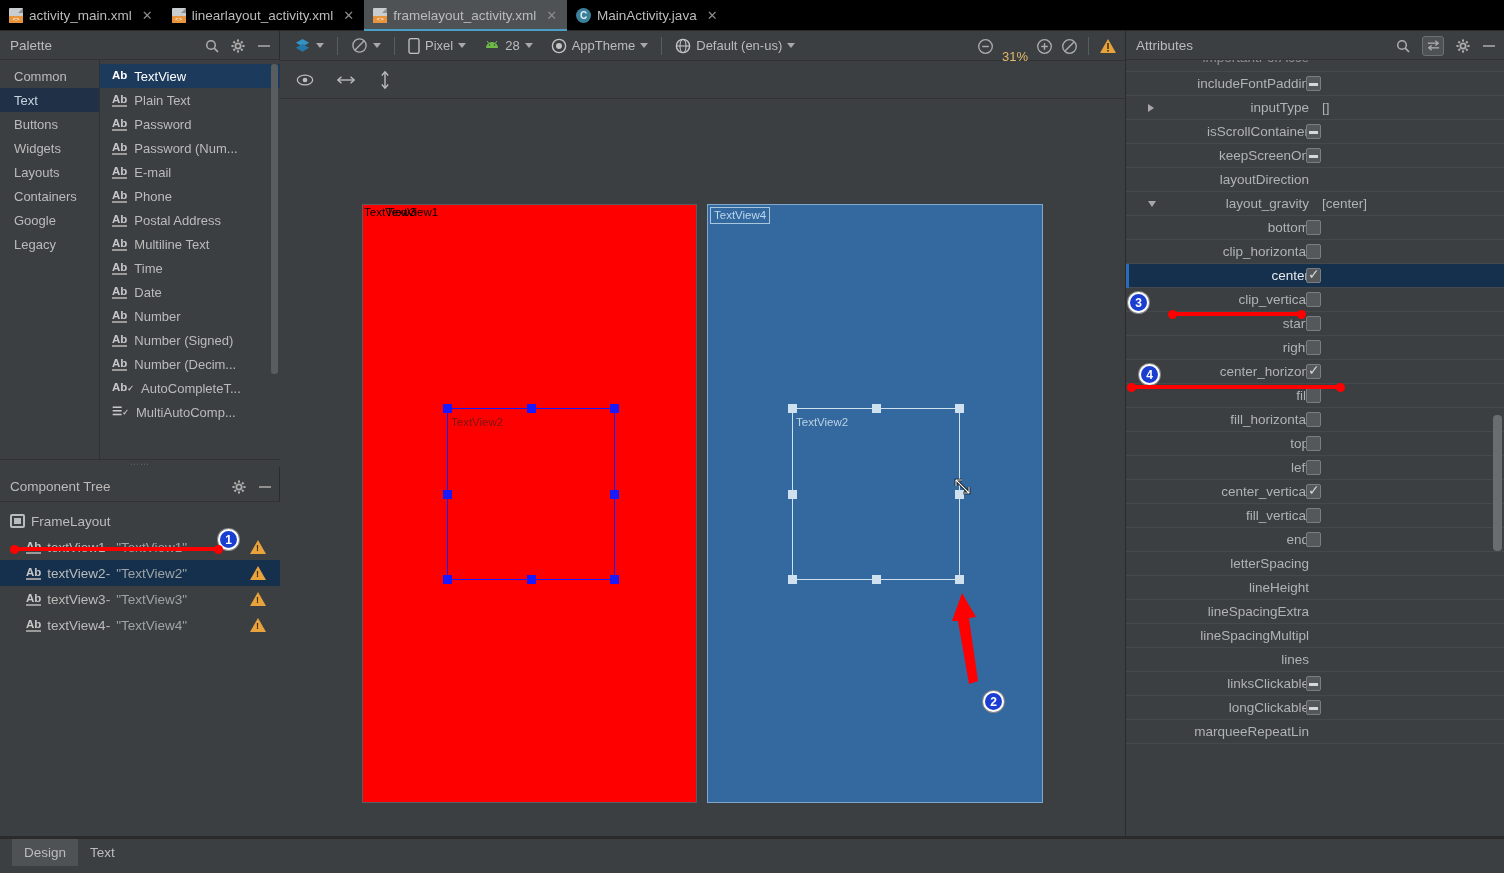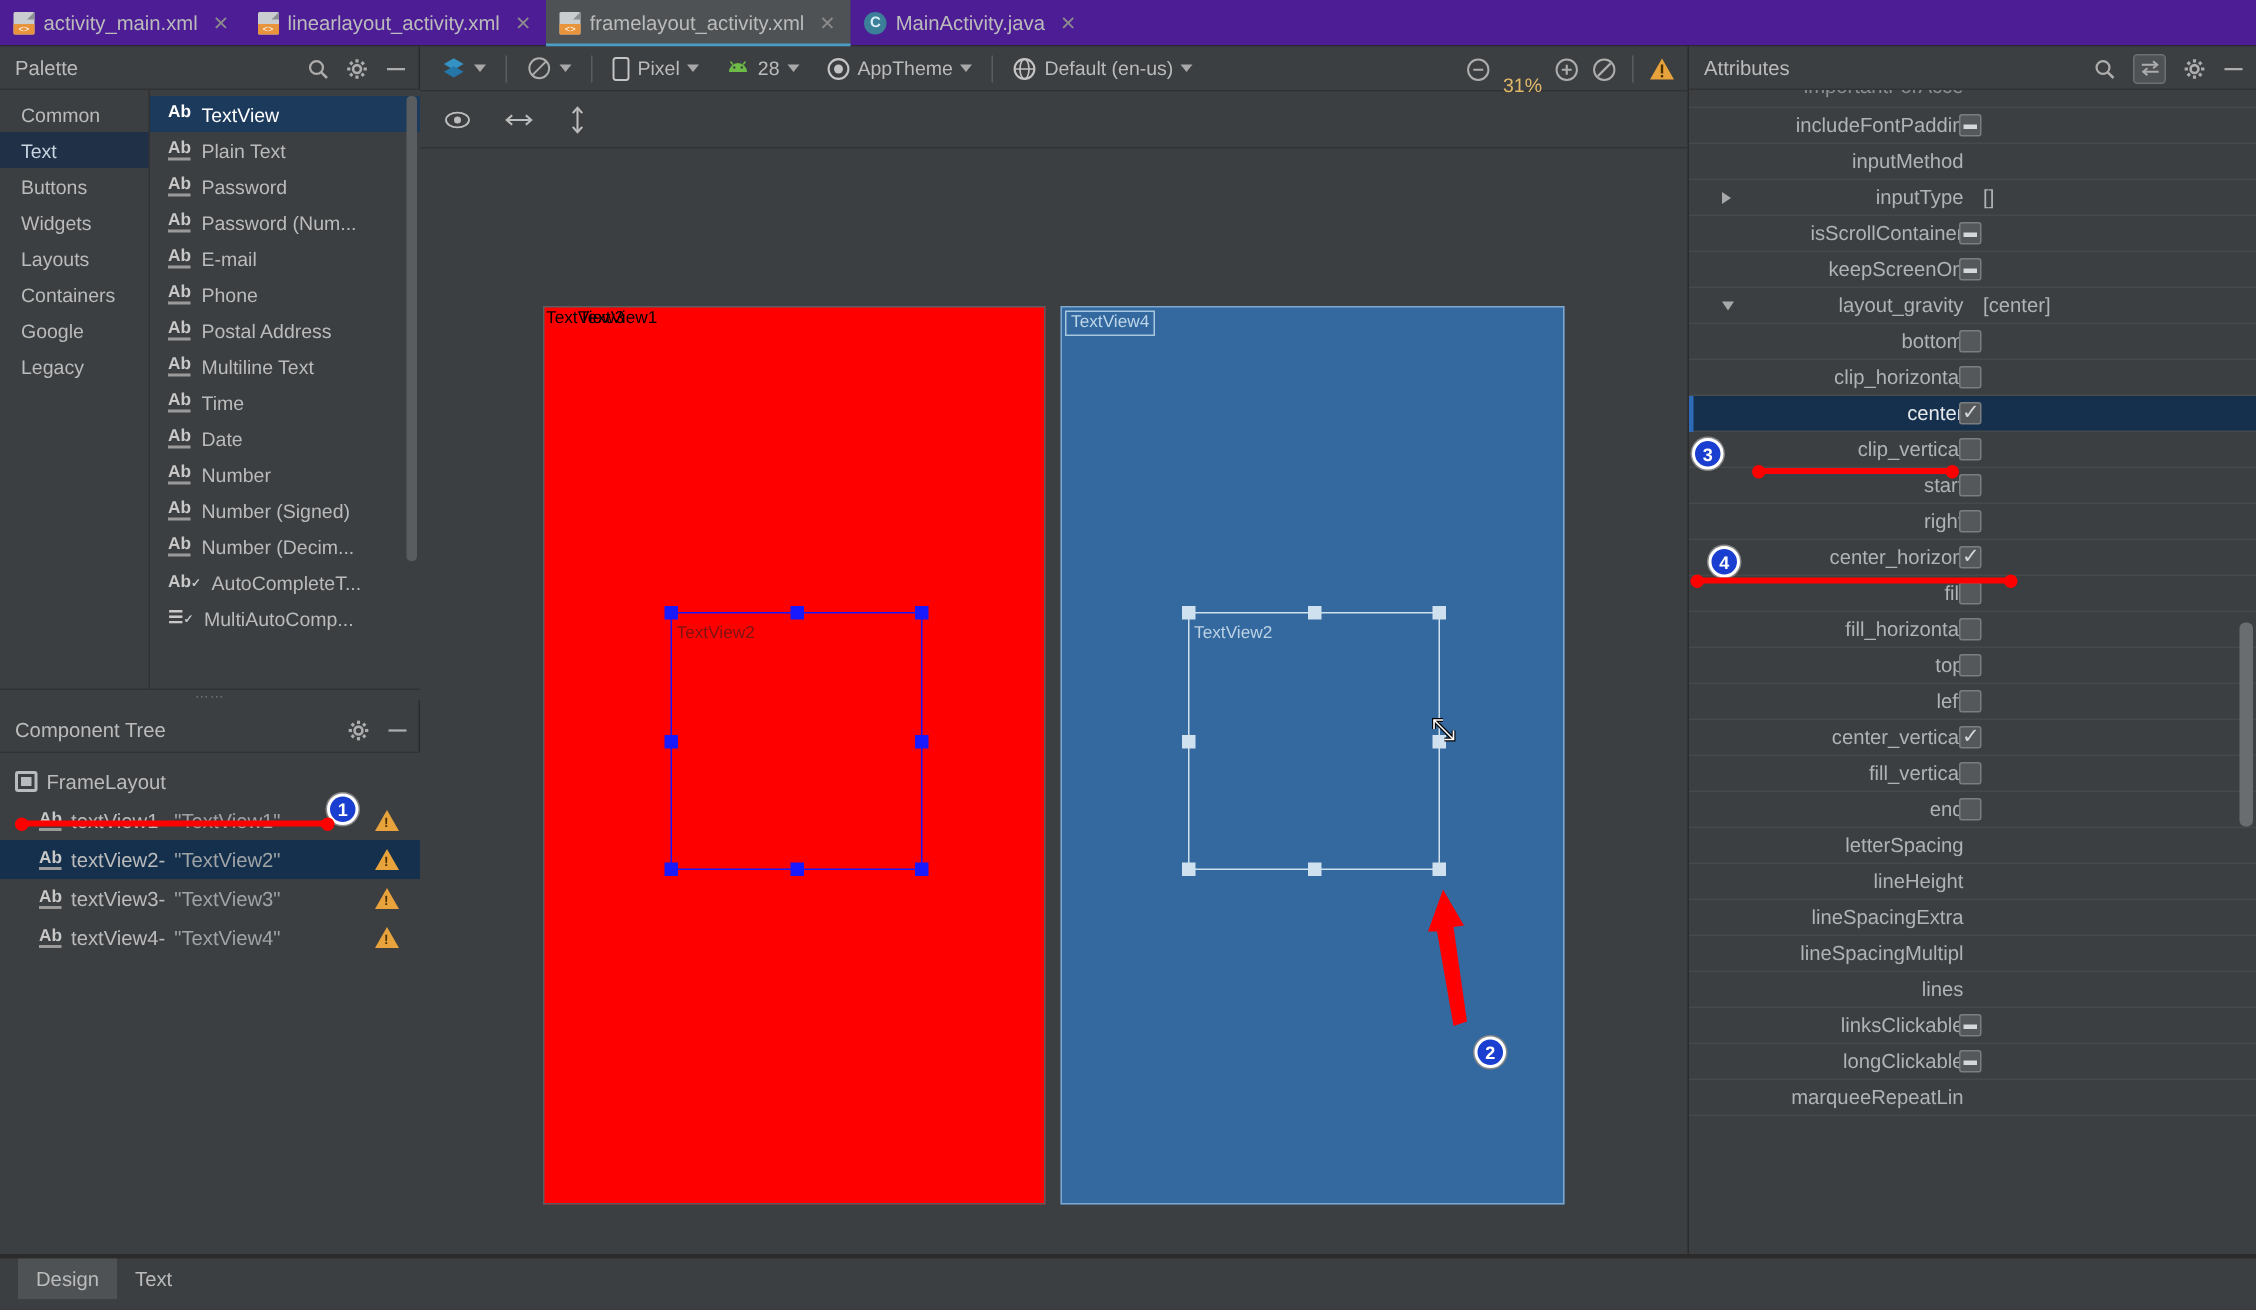--- a/index.html
+++ b/index.html
@@ -8,21 +8,21 @@
     background: #3c3f41;
     font-family: "Liberation Sans", sans-serif;
     overflow: hidden;
     -webkit-font-smoothing: antialiased;
   }
   #app { position: relative; width: 1504px; height: 873px; background: #3c3f41; }
 
   
   .tabbar {
     position: absolute; left: 0; top: 0; width: 1504px; height: 31px;
-    background: #4c1d95; display: flex; align-items: stretch;
+    background: #000000; display: flex; align-items: stretch;
     border-bottom: 1px solid #2b2b2b;
   }
   .tab {
     display: flex; align-items: center; gap: 6px;
     padding: 0 10px 0 9px; height: 31px;
     color: #bbbbbb; font-size: 13.5px; position: relative; cursor: default;
   }
   .tab.active { background: #4e5254; }
   .tab.active::after {
     content: ""; position: absolute; left: 0; right: 0; bottom: 0; height: 2px;
@@ -698,34 +698,34 @@
     <div class="attr-list">
 
       <div class="arow" style="height:12px; overflow:hidden; color:#8d9093;">
         <span class="alabel" style="top:-10px;">importantForAcce</span>
       </div>
       <div class="arow">
         <span class="alabel">includeFontPaddin</span>
         <span class="cb tri-state"></span>
       </div>
       <div class="arow">
-        <span class="alabel">inputMethod</span>
-      </div>
-      <div class="arow">
         <span class="tri right"></span>
         <span class="alabel">inputType</span>
         <span class="avalue">[]</span>
       </div>
       <div class="arow">
         <span class="alabel">isScrollContainer</span>
         <span class="cb tri-state"></span>
       </div>
       <div class="arow">
         <span class="alabel">keepScreenOn</span>
         <span class="cb tri-state"></span>
+      </div>
+      <div class="arow">
+        <span class="alabel">layoutDirection</span>
       </div>
       <div class="arow">
         <span class="tri down"></span>
         <span class="alabel">layout_gravity</span>
         <span class="avalue">[center]</span>
       </div>
       <div class="arow">
         <span class="alabel">bottom</span>
         <span class="cb"></span>
       </div>

